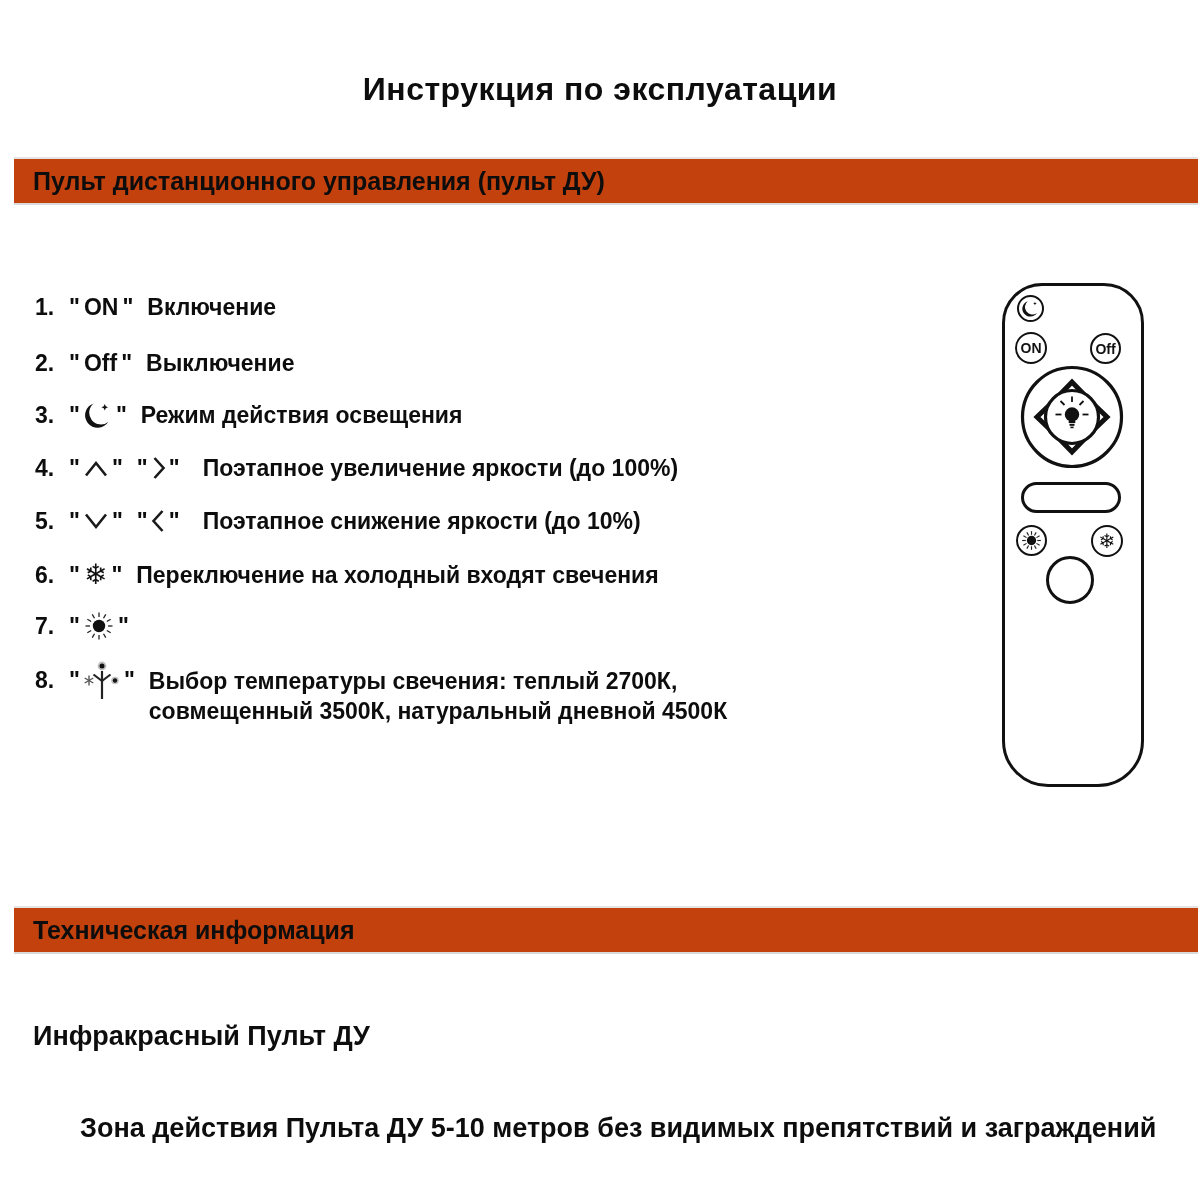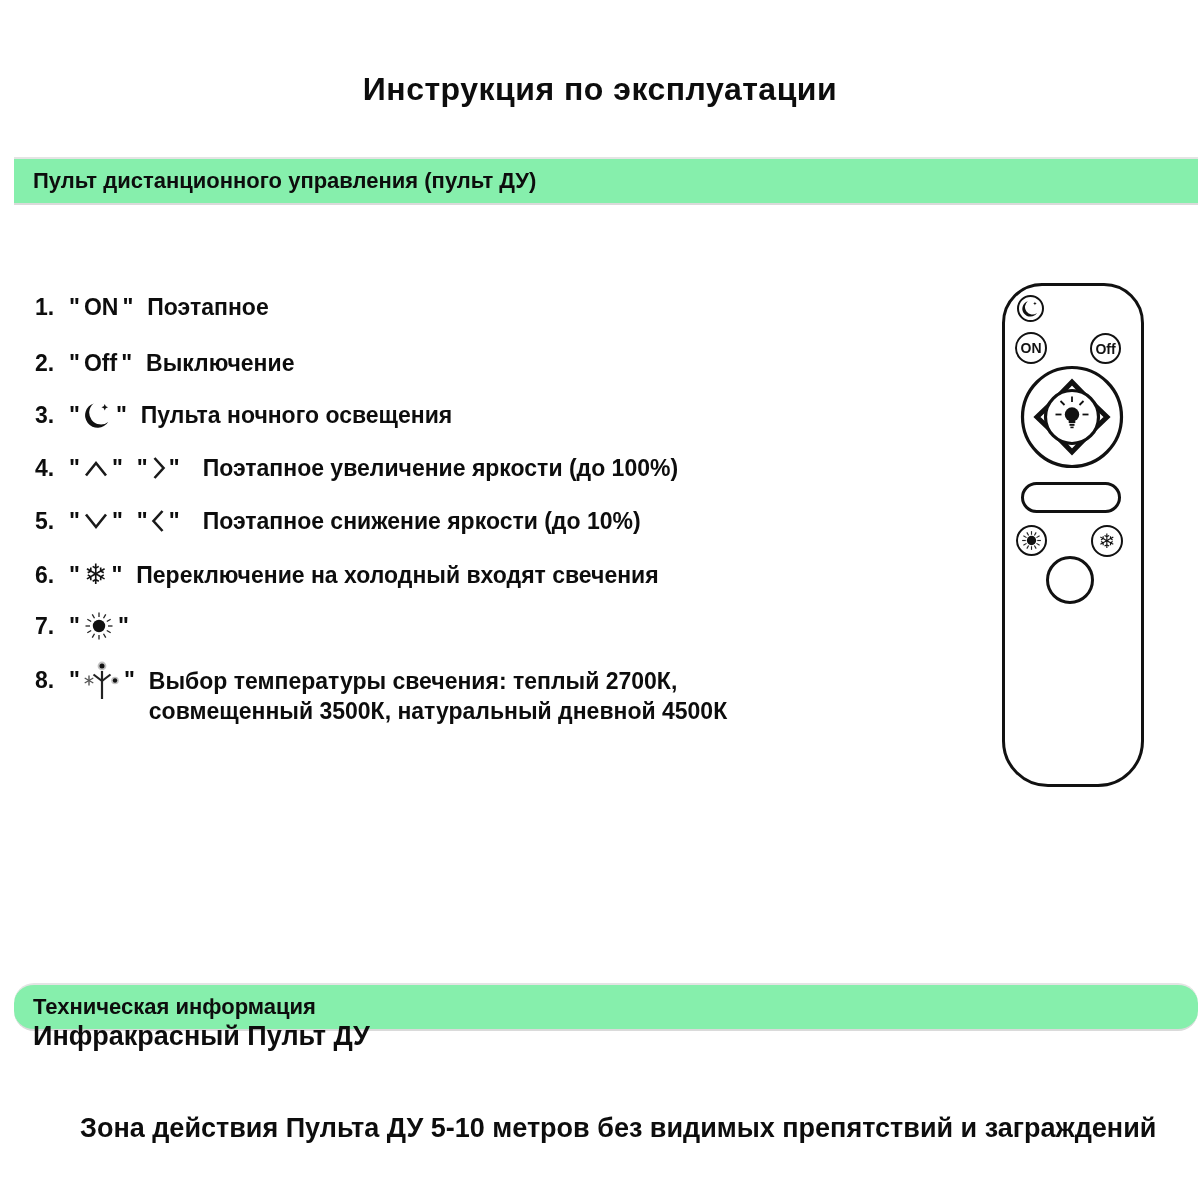--- a/index.html
+++ b/index.html
@@ -2,26 +2,26 @@
 <html><head>
 <meta charset="utf-8">
 <style>
   html,body{margin:0;padding:0;background:#ffffff;}
   .page{position:relative;width:1200px;height:1200px;background:#fff;
         font-family:"Liberation Sans",sans-serif;color:#0d0d0d;overflow:hidden;}
 
   .title{position:absolute;top:71px;left:0;width:100%;text-align:center;
          font-size:32px;font-weight:bold;letter-spacing:.5px;}
 
-  .bar{position:absolute;left:14px;right:2px;height:44px;background:#86efac;
+  .bar{position:absolute;left:14px;right:2px;height:44px;background:#c2410c;
        border-top:2px solid #e4e4e4;border-bottom:2px solid #dadada;
        display:flex;align-items:center;padding-left:19px;box-sizing:content-box;
-       font-size:22px;font-weight:bold;}
+       font-size:25px;font-weight:bold;}
   .bar--remote{top:157px;}
-  .bar--tech{top:983px;border-radius:20px;}
+  .bar--tech{top:906px;}
 
   .item{position:absolute;left:35px;height:28px;display:flex;align-items:center;
         font-size:23px;font-weight:bold;white-space:nowrap;line-height:28px;}
   .item .num{width:31px;flex:none;}
   .q{margin:0 3px;}
   .sym{margin:0 1px;}
   .label{margin-left:11px;}
   .label2{margin-left:20px;}
   .gap8{width:8px;flex:none;}
   #i1{top:293px;} #i2{top:349px;} #i3{top:401px;} #i4{top:454px;}
@@ -62,40 +62,40 @@
 
   <div class="bar bar--remote">
     <span>Пульт дистанционного управления (пульт ДУ)</span>
   </div>
 
   <div class="item" id="i1">
     <span class="num">1.</span>
     <span class="q">"</span>
     <span class="sym">ON</span>
     <span class="q">"</span>
-    <span class="label">Поэтапное</span>
+    <span class="label">Включение</span>
   </div>
 
   <div class="item" id="i2">
     <span class="num">2.</span>
     <span class="q">"</span>
     <span class="sym">Off</span>
     <span class="q">"</span>
     <span class="label">Выключение</span>
   </div>
 
   <div class="item" id="i3">
     <span class="num">3.</span>
     <span class="q">"</span>
     <svg width="30" height="30" viewBox="0 0 24 24">
       <path d="M15 2.6 A 10 10 0 1 0 15 21.4 A 8.2 8.2 0 1 1 15 2.6 Z" fill="#111" transform="rotate(-38 12 12)"></path>
       <path d="M17.4 3.2 l.8 1.8 1.8 .8 -1.8 .8 -.8 1.8 -.8 -1.8 -1.8 -.8 1.8 -.8 Z" fill="#111"></path>
     </svg>
     <span class="q">"</span>
-    <span class="label">Пульта ночного освещения</span>
+    <span class="label">Режим действия освещения</span>
   </div>
 
   <div class="item" id="i4">
     <span class="num">4.</span>
     <span class="q">"</span>
     <svg width="26" height="17" viewBox="0 0 26 17">
       <polyline points="3,15.5 13,3 23,15.5" fill="none" stroke="#1a1a1a" stroke-width="2.6"></polyline>
     </svg>
     <span class="q">"</span>
     <span class="gap8"></span>

